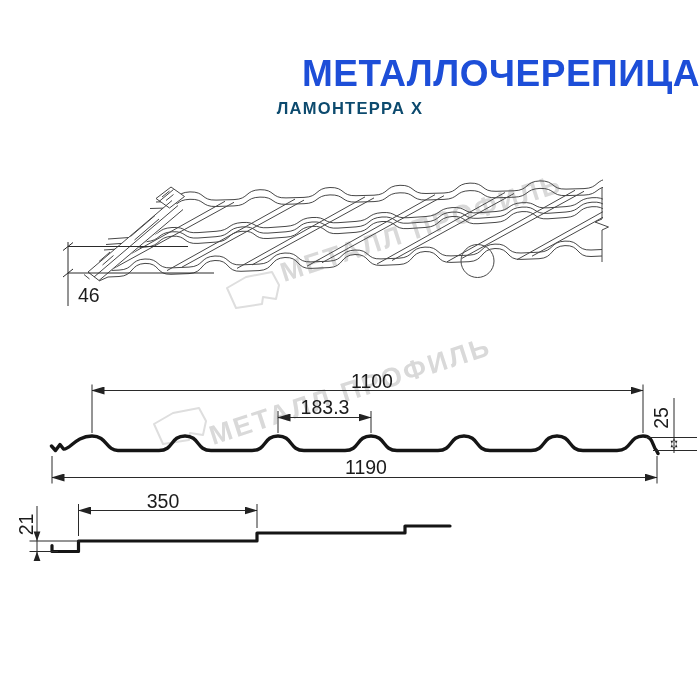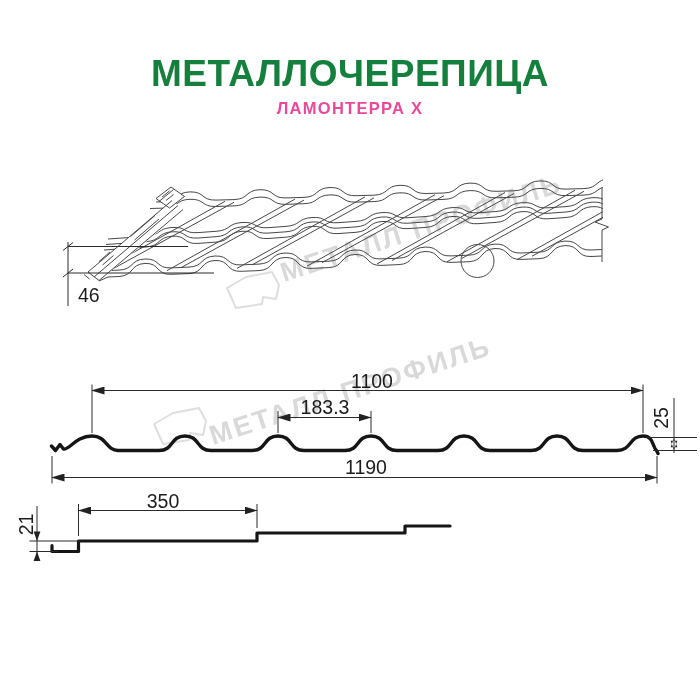--- a/index.html
+++ b/index.html
@@ -1,21 +1,21 @@
 <!DOCTYPE html>
 <html><head>
 <meta charset="utf-8">
 <style>
   html,body{margin:0;padding:0;background:#fff;}
   #stage{position:relative;width:700px;height:700px;background:#fff;overflow:hidden;
          font-family:"Liberation Sans",sans-serif;}
-  #title{position:absolute;top:53px;left:0;width:700px;text-align:center;
-         font-size:37px;font-weight:800;letter-spacing:.5px;color:#15803d;white-space:nowrap;}
+  #title{position:absolute;top:53px;left:0;width:700px;text-align:right;
+         font-size:37px;font-weight:800;letter-spacing:.5px;color:#1d4ed8;white-space:nowrap;}
   #subtitle{position:absolute;top:99px;left:0;width:700px;text-align:center;
-         font-size:16.5px;font-weight:600;letter-spacing:1.3px;color:#ec4899;white-space:nowrap;}
+         font-size:16.5px;font-weight:600;letter-spacing:1.3px;color:#0c4a6e;white-space:nowrap;}
   svg{position:absolute;top:0;left:0;}
   .thin{stroke:#474747;stroke-width:1;fill:none;}
   .heavy{stroke:#151515;stroke-width:3.4;fill:none;stroke-linejoin:round;stroke-linecap:round;}
   .dimline{stroke:#2a2a2a;stroke-width:1;fill:none;}
   .ext{stroke:#2a2a2a;stroke-width:1;fill:none;}
   .dim-text{font-family:"Liberation Sans",sans-serif;font-size:19.5px;fill:#1c1c1c;}
   .wm-text{font-family:"Liberation Sans",sans-serif;font-size:27px;font-weight:700;
            letter-spacing:2.5px;fill:#d9d9d9;}
   .wm-logo{stroke:#dedede;stroke-width:2;fill:none;stroke-linejoin:round;}
   .whitefill{fill:#fff;stroke:none;}

